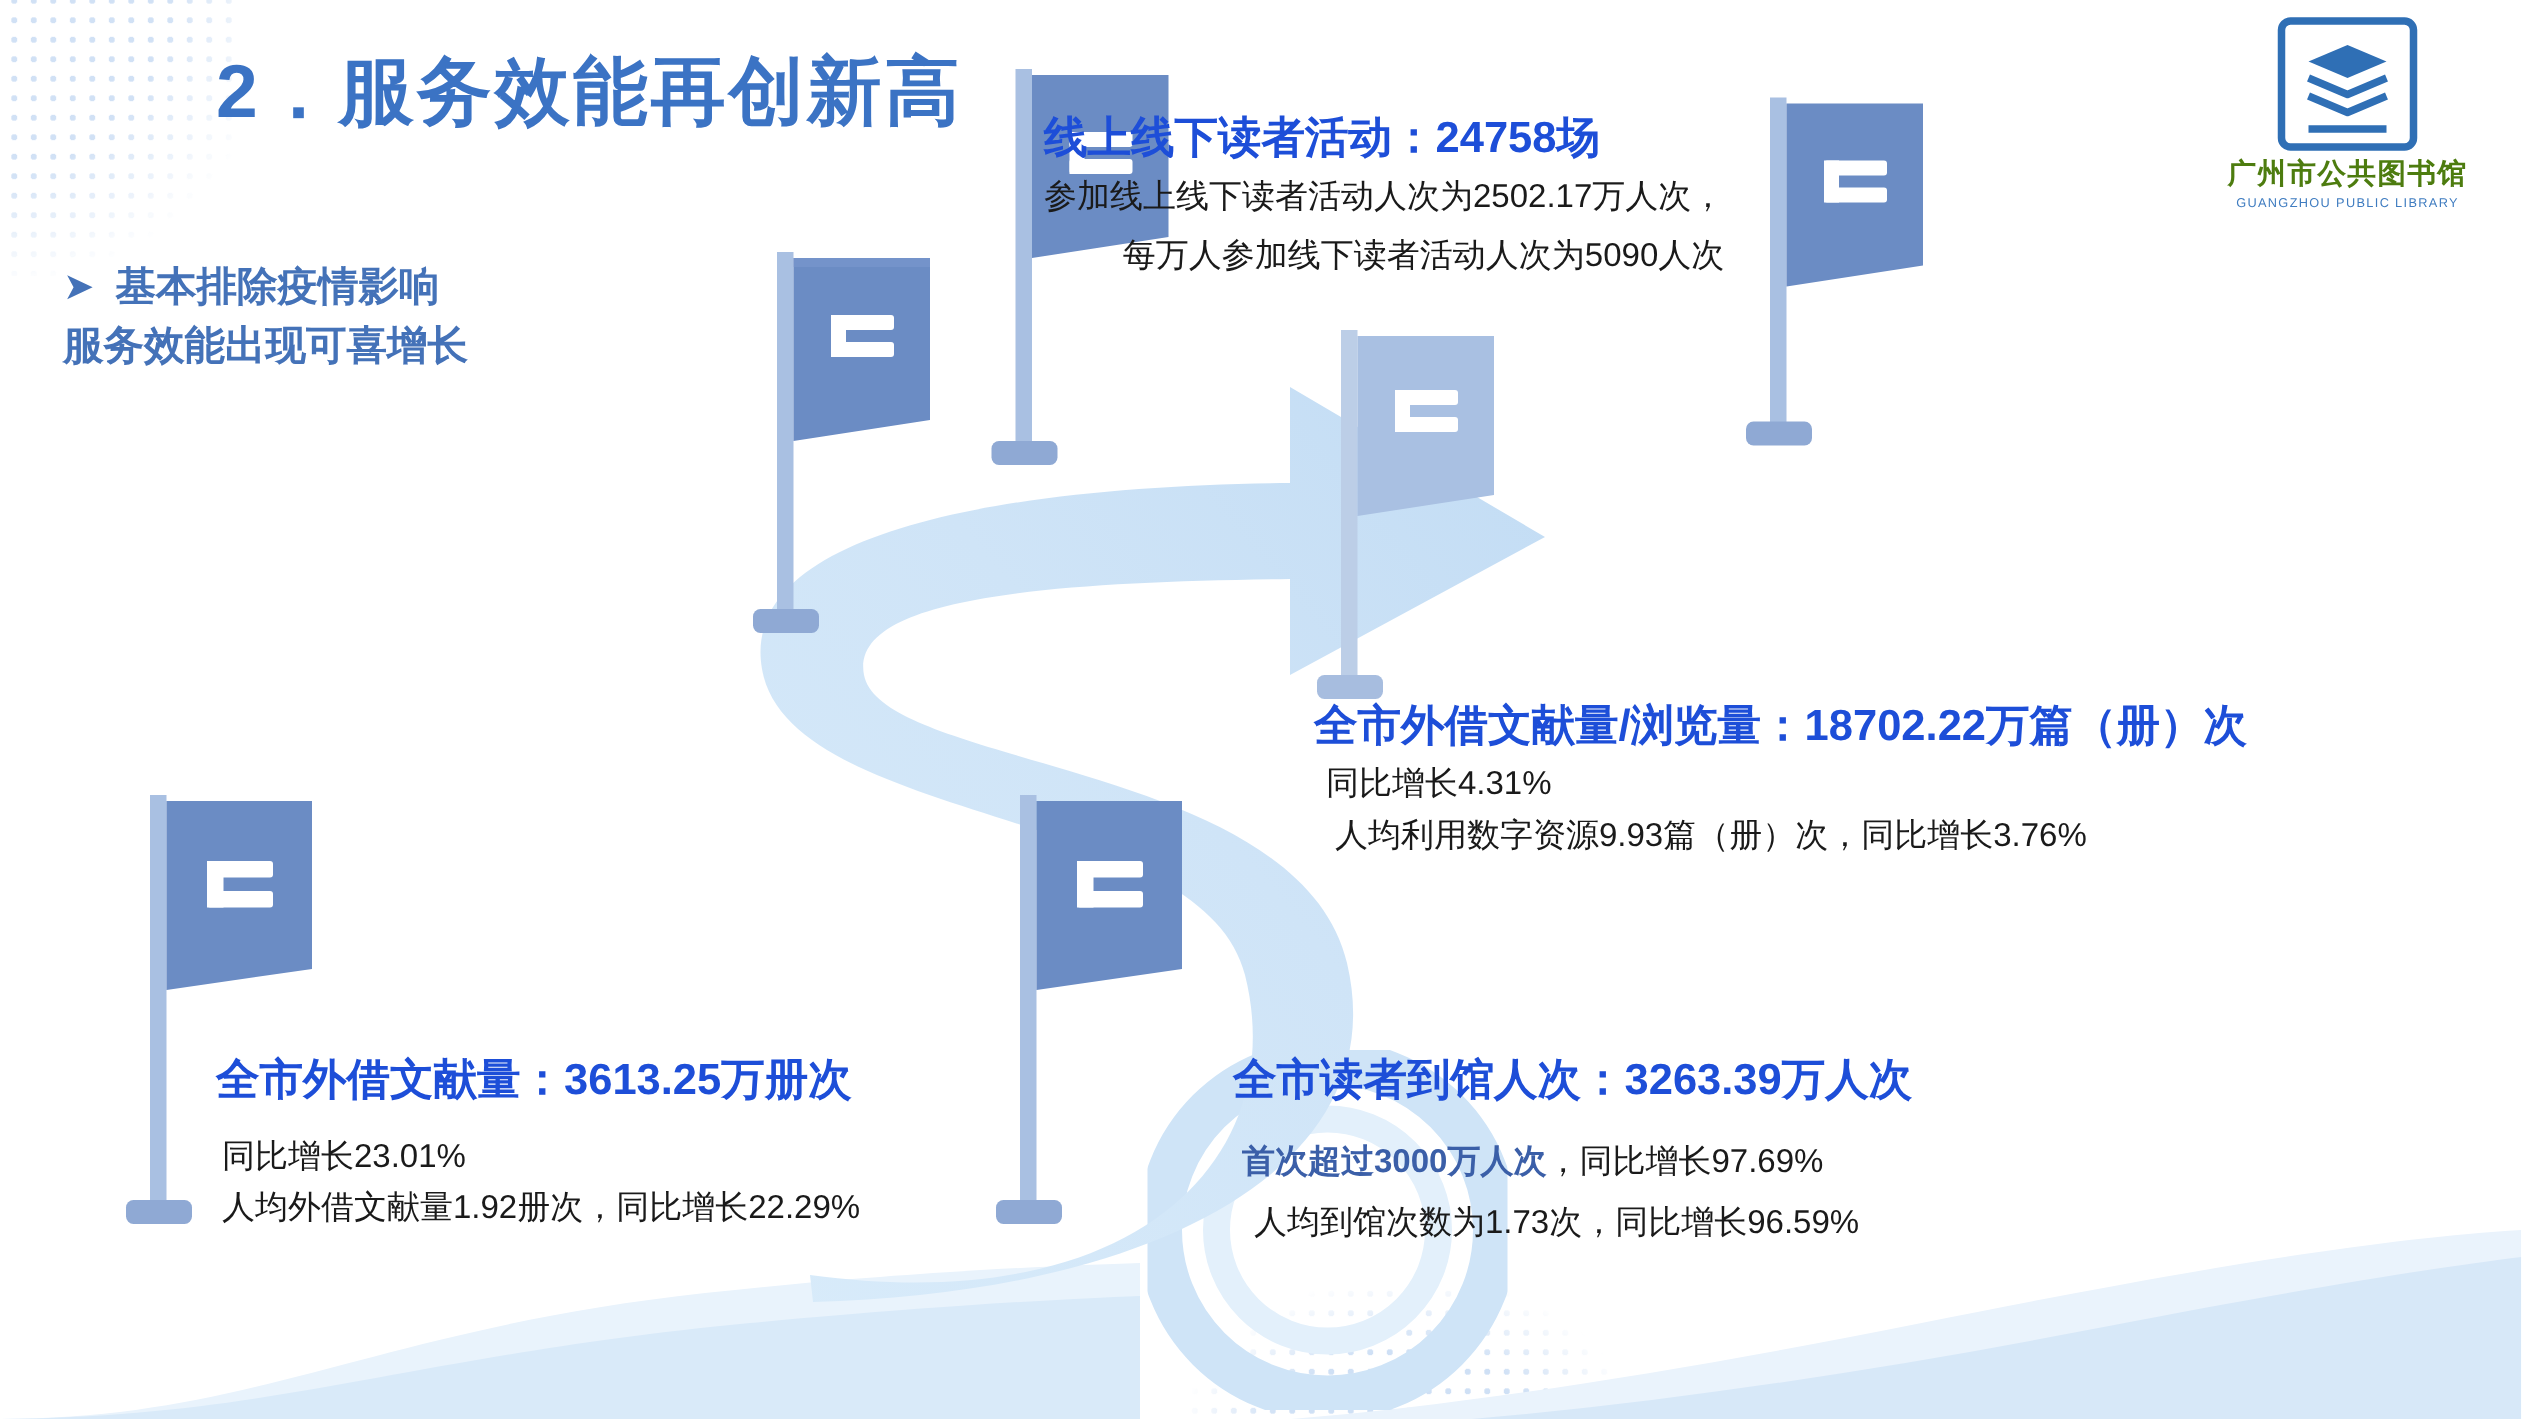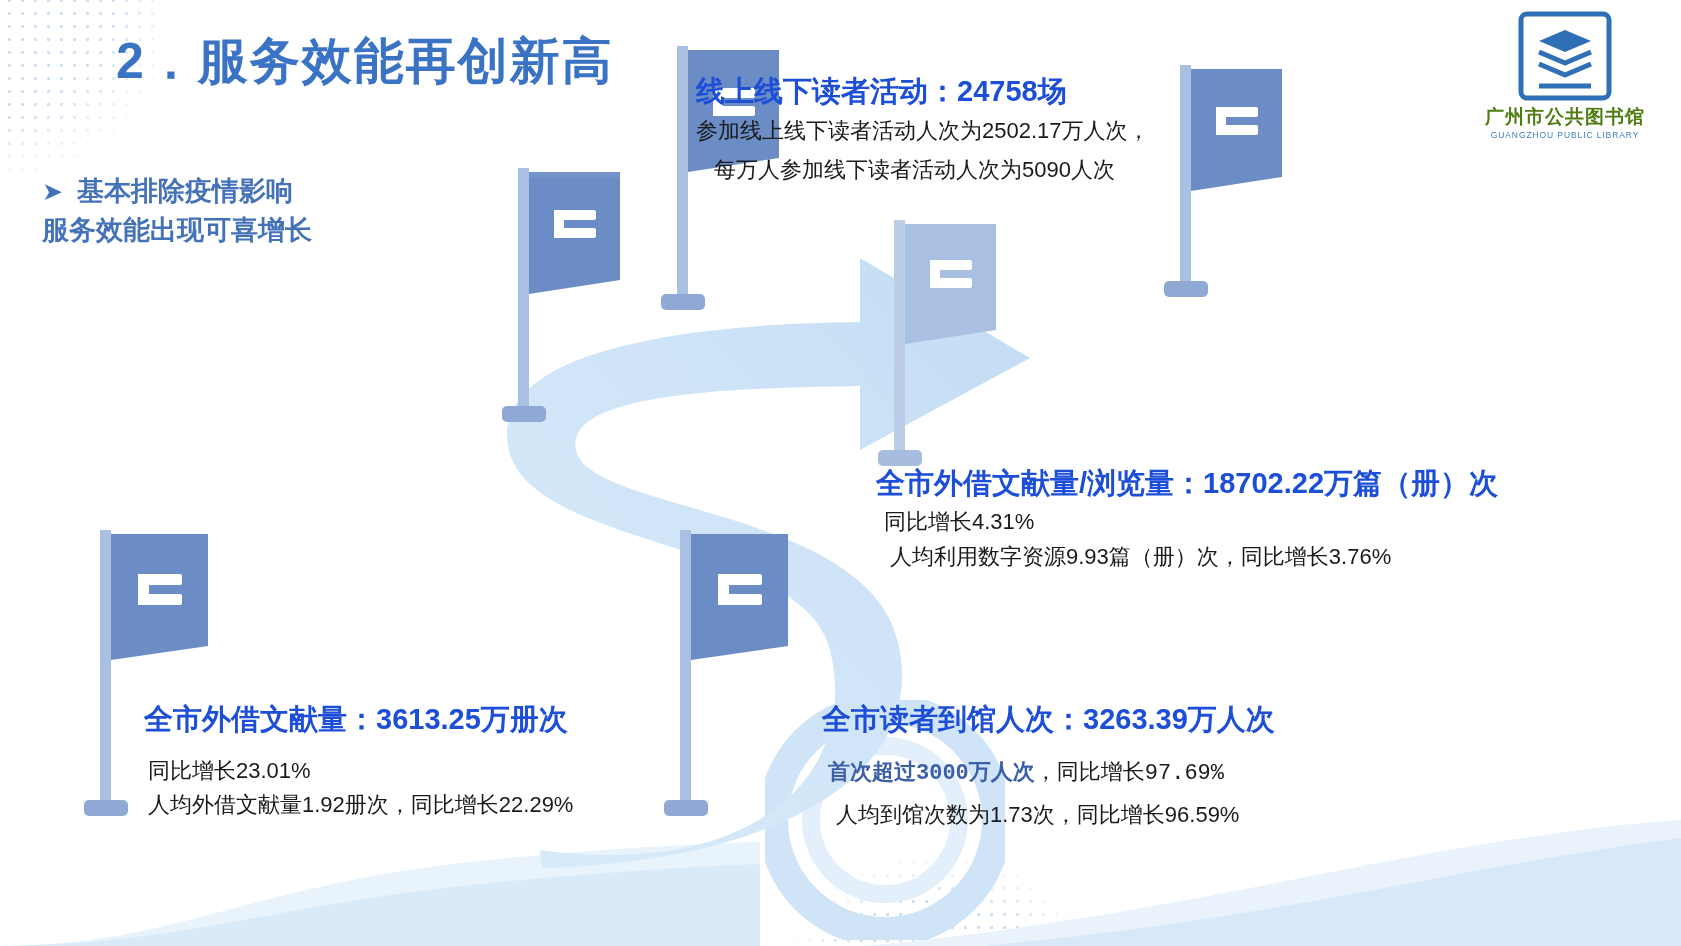--- a/index.html
+++ b/index.html
@@ -30,37 +30,37 @@
   .curve{position:absolute;left:430px;top:250px;width:950px;height:620px;}
 
   
   .logo{position:absolute;right:26px;top:8px;width:180px;text-align:center;}
   .logo-mark{width:100px;height:96px;margin:0 auto;display:block;}
   .logo-cn{font-size:19px;font-weight:bold;color:#4d7c0f;letter-spacing:1px;
     line-height:1.15;margin-top:2px;}
   .logo-en{font-size:8.5px;color:#3f7cc0;letter-spacing:.9px;margin-top:2px;}
 
   
-  .slide-title{position:absolute;left:116px;top:28px;font-size:50px;font-weight:bold;
+  .slide-title{position:absolute;left:144px;top:28px;font-size:50px;font-weight:bold;
     color:#3b73c4;letter-spacing:2px;white-space:nowrap;}
   .bullet-block{position:absolute;left:42px;top:172px;color:#4472b8;font-weight:bold;
     font-size:27px;line-height:1.45;white-space:nowrap;}
   .bullet-row{display:flex;align-items:center;gap:14px;}
   .arrow-bullet{color:#4472b8;font-size:25px;line-height:1;}
 
   
   .blk{position:absolute;white-space:nowrap;}
   .blk .hd{color:#1d4ed8;font-weight:bold;}
   .blk .sub{color:#1a1a1a;}
   .hl{color:#3b5fa8;font-weight:bold;}
 
   .blk-activity{left:696px;top:72px;}
   .blk-activity .hd{font-size:29px;}
   .blk-activity .sub{font-size:22px;line-height:1.75;}
-  .blk-activity .sub.indent{padding-left:18px;}
+  .blk-activity .sub.indent{padding-left:18px;text-align:right;}
 
   .blk-register{left:84px;top:352px;}
   .blk-register .hd{font-size:29px;}
   .blk-register .sub{font-size:22px;line-height:1.9;padding-left:6px;}
 
   .blk-digital{left:876px;top:464px;}
   .blk-digital .hd{font-size:29px;}
   .blk-digital .sub{font-size:22px;line-height:1.6;padding-left:8px;}
   .blk-digital .sub.i2{padding-left:14px;}
 
@@ -229,17 +229,17 @@
   </div>
 
   <div class="blk blk-lending">
     <div class="hd">全市外借文献量：3613.25万册次</div>
     <div class="sub" style="margin-top:14px;">同比增长23.01%</div>
     <div class="sub">人均外借文献量1.92册次，同比增长22.29%</div>
   </div>
 
   <div class="blk blk-visits">
     <div class="hd">全市读者到馆人次：3263.39万人次</div>
-    <div class="sub" style="margin-top:18px;font-family:Liberation Mono, monospace;"><span class="hl">首次超过3000万人次</span><span>，同比增长97.69%</span></div>
+    <div class="sub" style="margin-top:18px;"><span class="hl">首次超过3000万人次</span><span>，同比增长97.69%</span></div>
     <div class="sub sp">人均到馆次数为1.73次，同比增长96.59%</div>
   </div>
 
 </div>
 
 </body></html>

